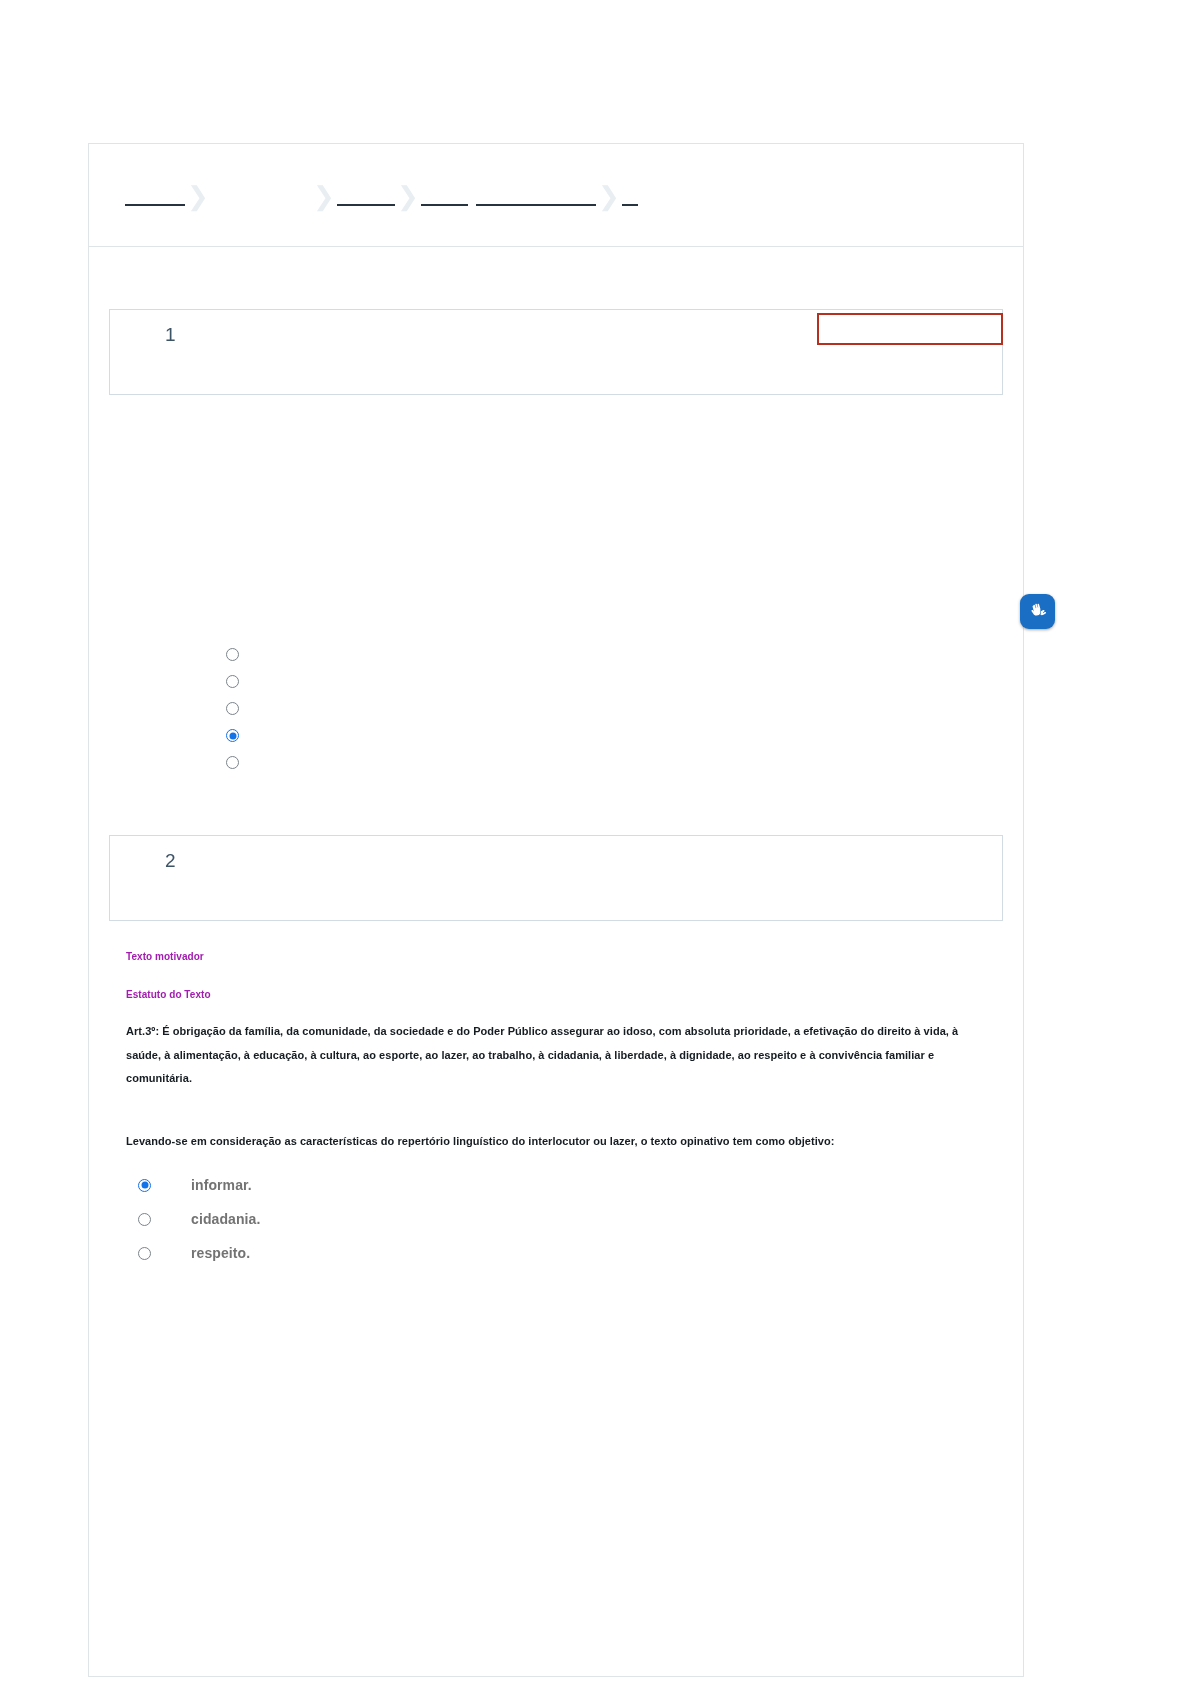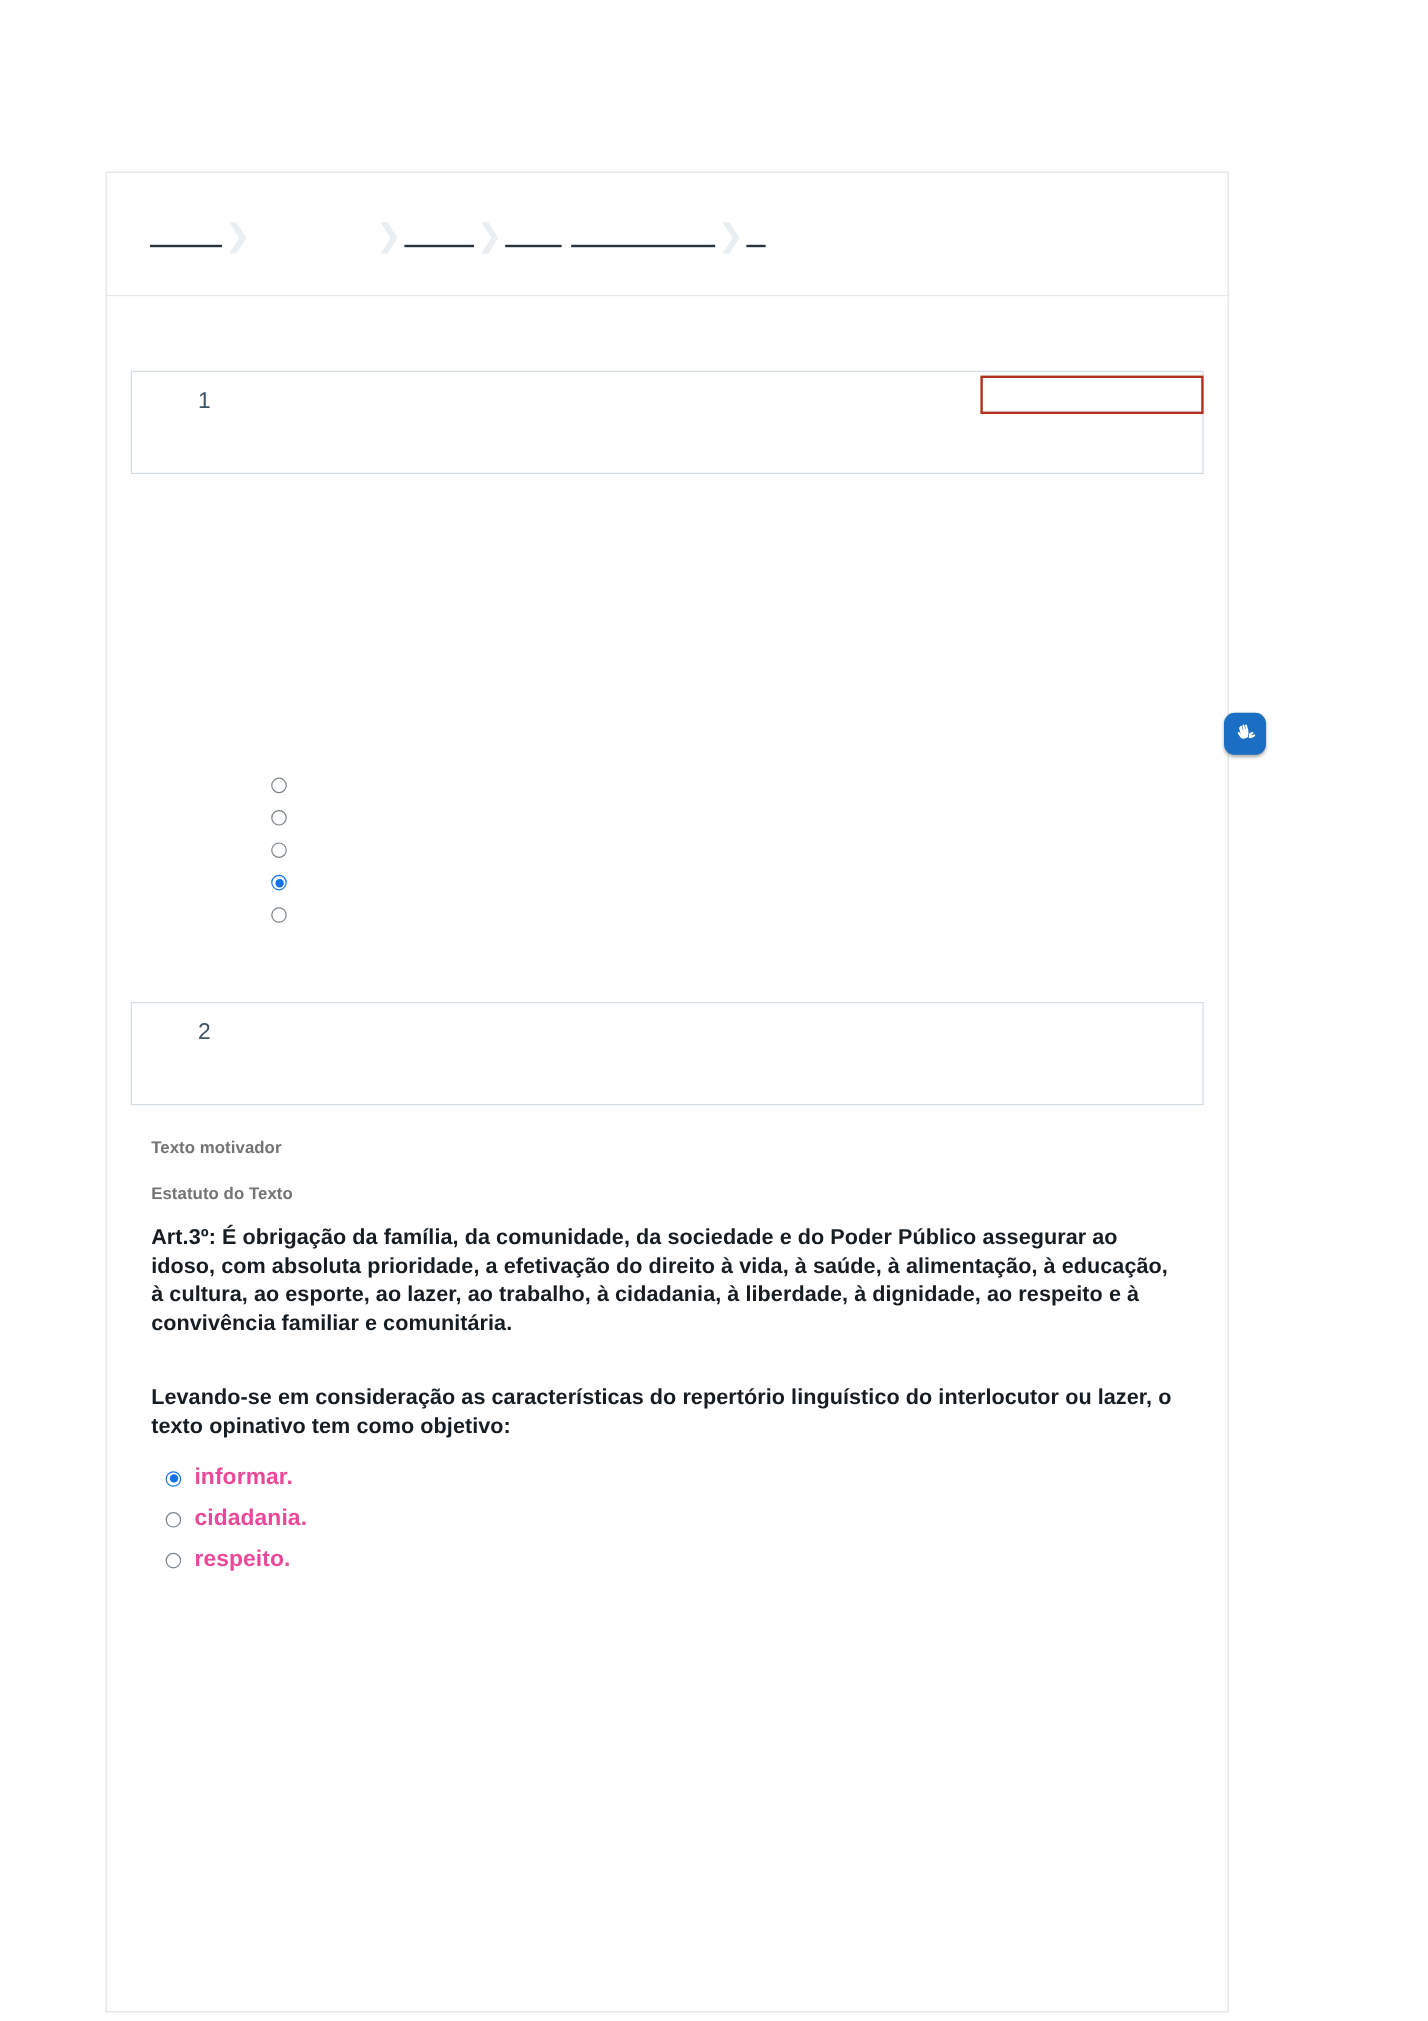--- a/index.html
+++ b/index.html
@@ -135,24 +135,24 @@
     position: absolute;
     left: 50%;
     top: 50%;
     transform: translate(-50%, -50%);
     width: 7px;
     height: 7px;
     border-radius: 50%;
     background: #1273e8;
   }
   .option-label {
-    margin-left: 11px;
-    font-size: 19px;
+    margin-left: 40px;
+    font-size: 14px;
     font-weight: 700;
-    color: #ec4899;
+    color: #737373;
     letter-spacing: .1px;
     white-space: nowrap;
   }
 
   
   .q1-options {
     position: absolute;
     left: 137px;
     top: 394px;
   }
@@ -162,30 +162,30 @@
   .q2-wrap {
     position: absolute;
     left: 0;
     top: 588px;
     width: 100%;
   }
   .q2-body {
     padding: 0 36px 0 37px;
   }
   .body-text {
-    font-size: 14px;
+    font-size: 10px;
     line-height: 23.5px;
-    color: #737373;
+    color: #a21caf;
     font-weight: 700;
     letter-spacing: .05px;
     margin: 0 0 17px 0;
   }
   .body-text.tight { margin-bottom: 14px; }
   .para {
-    font-size: 18px;
+    font-size: 11px;
     line-height: 23.5px;
     color: #151c22;
     font-weight: 700;
     letter-spacing: .05px;
     margin: 0 0 15px 0;
     max-width: 852px;
   }
   .spacer-24 { height: 24px; }
   .q2-options {
     margin-top: 5px;

